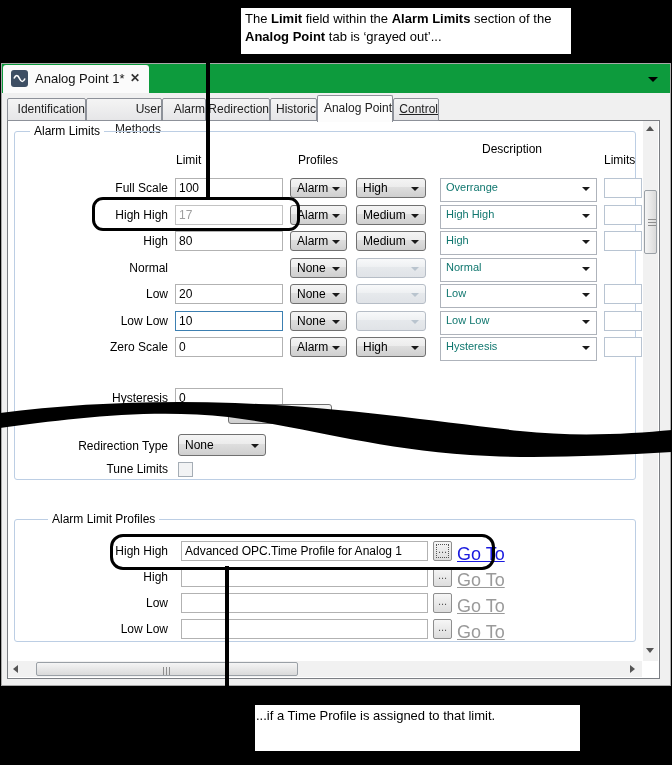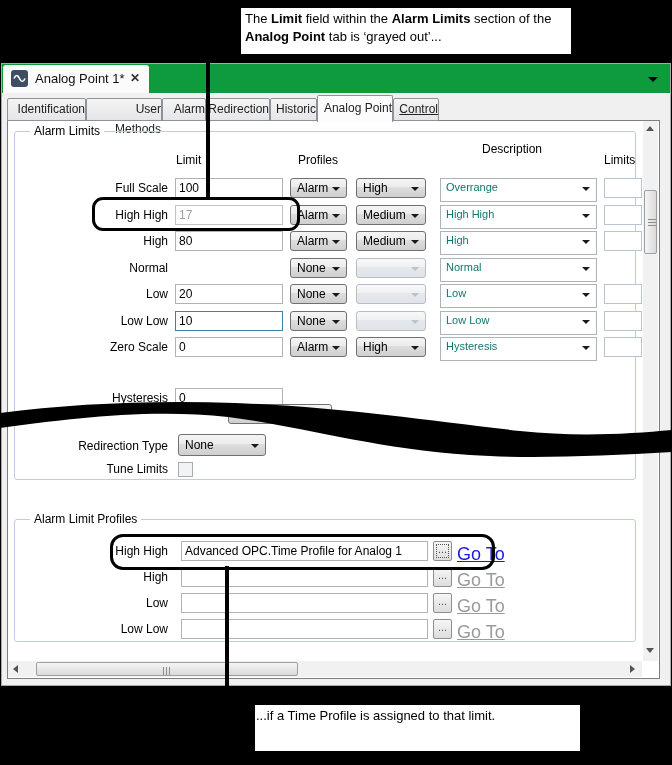--- a/index.html
+++ b/index.html
@@ -224,21 +224,21 @@
 <div class="abs combo" style="left:228px;top:404px;width:104px;"></div>
 <div class="abs rowlabel" style="left:30px;top:436px;width:138px;">Redirection Type</div>
 <div class="abs combo" style="left:178px;top:434px;width:88px;height:22px;">
     <span class="txt" style="top:3px;">None</span>
     <span class="arr" style="top:9px;"></span>
   </div>
 <div class="abs rowlabel" style="left:30px;top:459px;width:138px;">Tune Limits</div>
 <div class="abs checkbox" style="left:178px;top:462px;"></div>
 
 <div class="abs groupbox" style="left:14px;top:519px;width:620px;height:121px;"></div>
-<div class="abs grouplabel" style="left:30px;top:512px;text-align:center;">Alarm Limit Profiles</div>
+<div class="abs grouplabel" style="left:48px;top:512px;text-align:center;">Alarm Limit Profiles</div>
 
 <div class="abs rowlabel" style="left:30px;top:541px;width:138px;">High High</div>
 <input class="abs tinput" style="left: 181px; top: 541px; width: 239px;" value="Advanced OPC.Time Profile for Analog 1">
 <div class="abs browse focus" style="left:433px;top:541px;">...</div>
 <a class="abs link" style="left:457px;top:544px;">Go To</a>
 
 <div class="abs rowlabel" style="left:30px;top:567px;width:138px;">High</div>
 <input class="abs tinput" style="left: 181px; top: 567px; width: 239px;" value="">
 <div class="abs browse" style="left:433px;top:567px;">...</div>
 <a class="abs link gray" style="left:457px;top:570px;">Go To</a>

